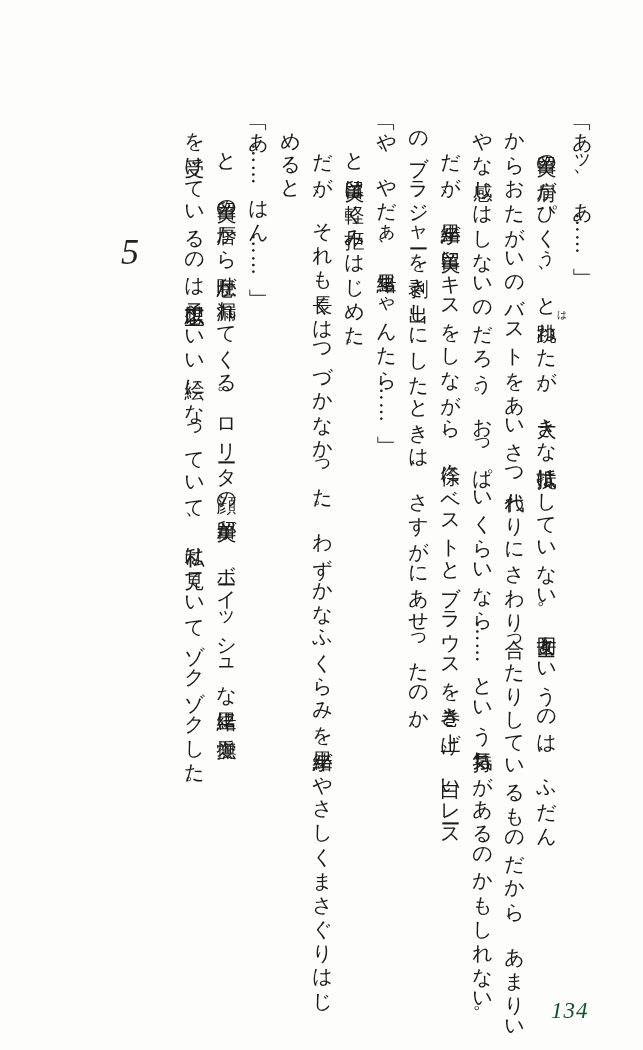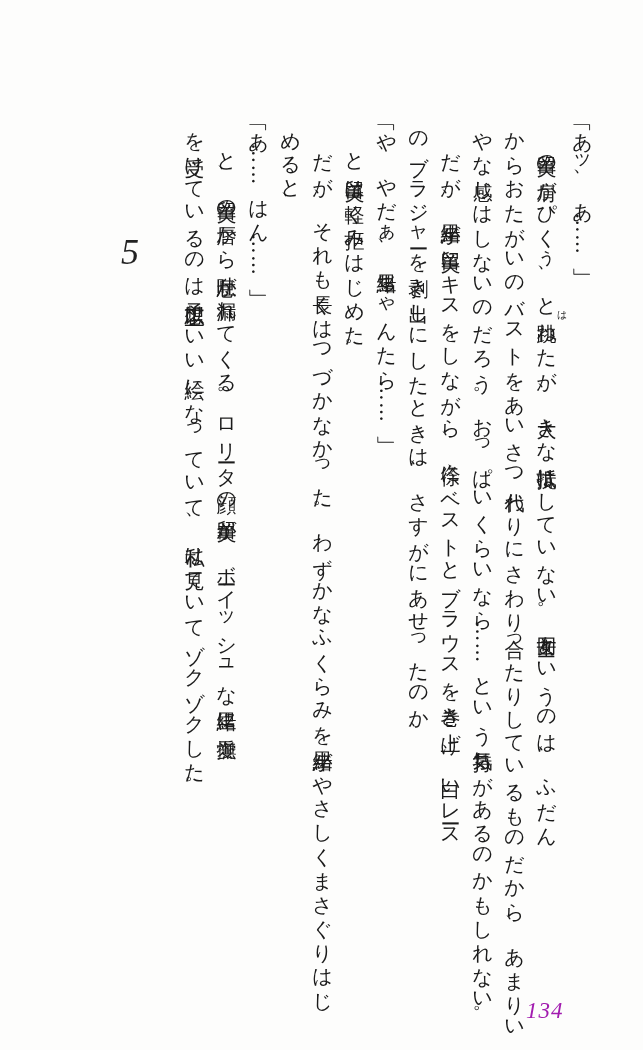--- a/index.html
+++ b/index.html
@@ -49,28 +49,28 @@
     left: 121px;
     top: 234px;
     font-family: "Liberation Serif", serif;
     font-style: italic;
     font-size: 36px;
     line-height: 1;
     color: #222;
   }
   .page-number {
     position: absolute;
-    left: 526px;
+    left: 551px;
     top: 999px;
     font-family: "Liberation Serif", serif;
     font-style: italic;
     font-size: 23px;
     line-height: 1;
     letter-spacing: 1px;
-    color: #a21caf;
+    color: #14532d;
   }
 </style>
 </head>
 <body>
 
 <div class="page">
 
   <div class="chapter-number">5</div>
 
   <div class="text-block">

